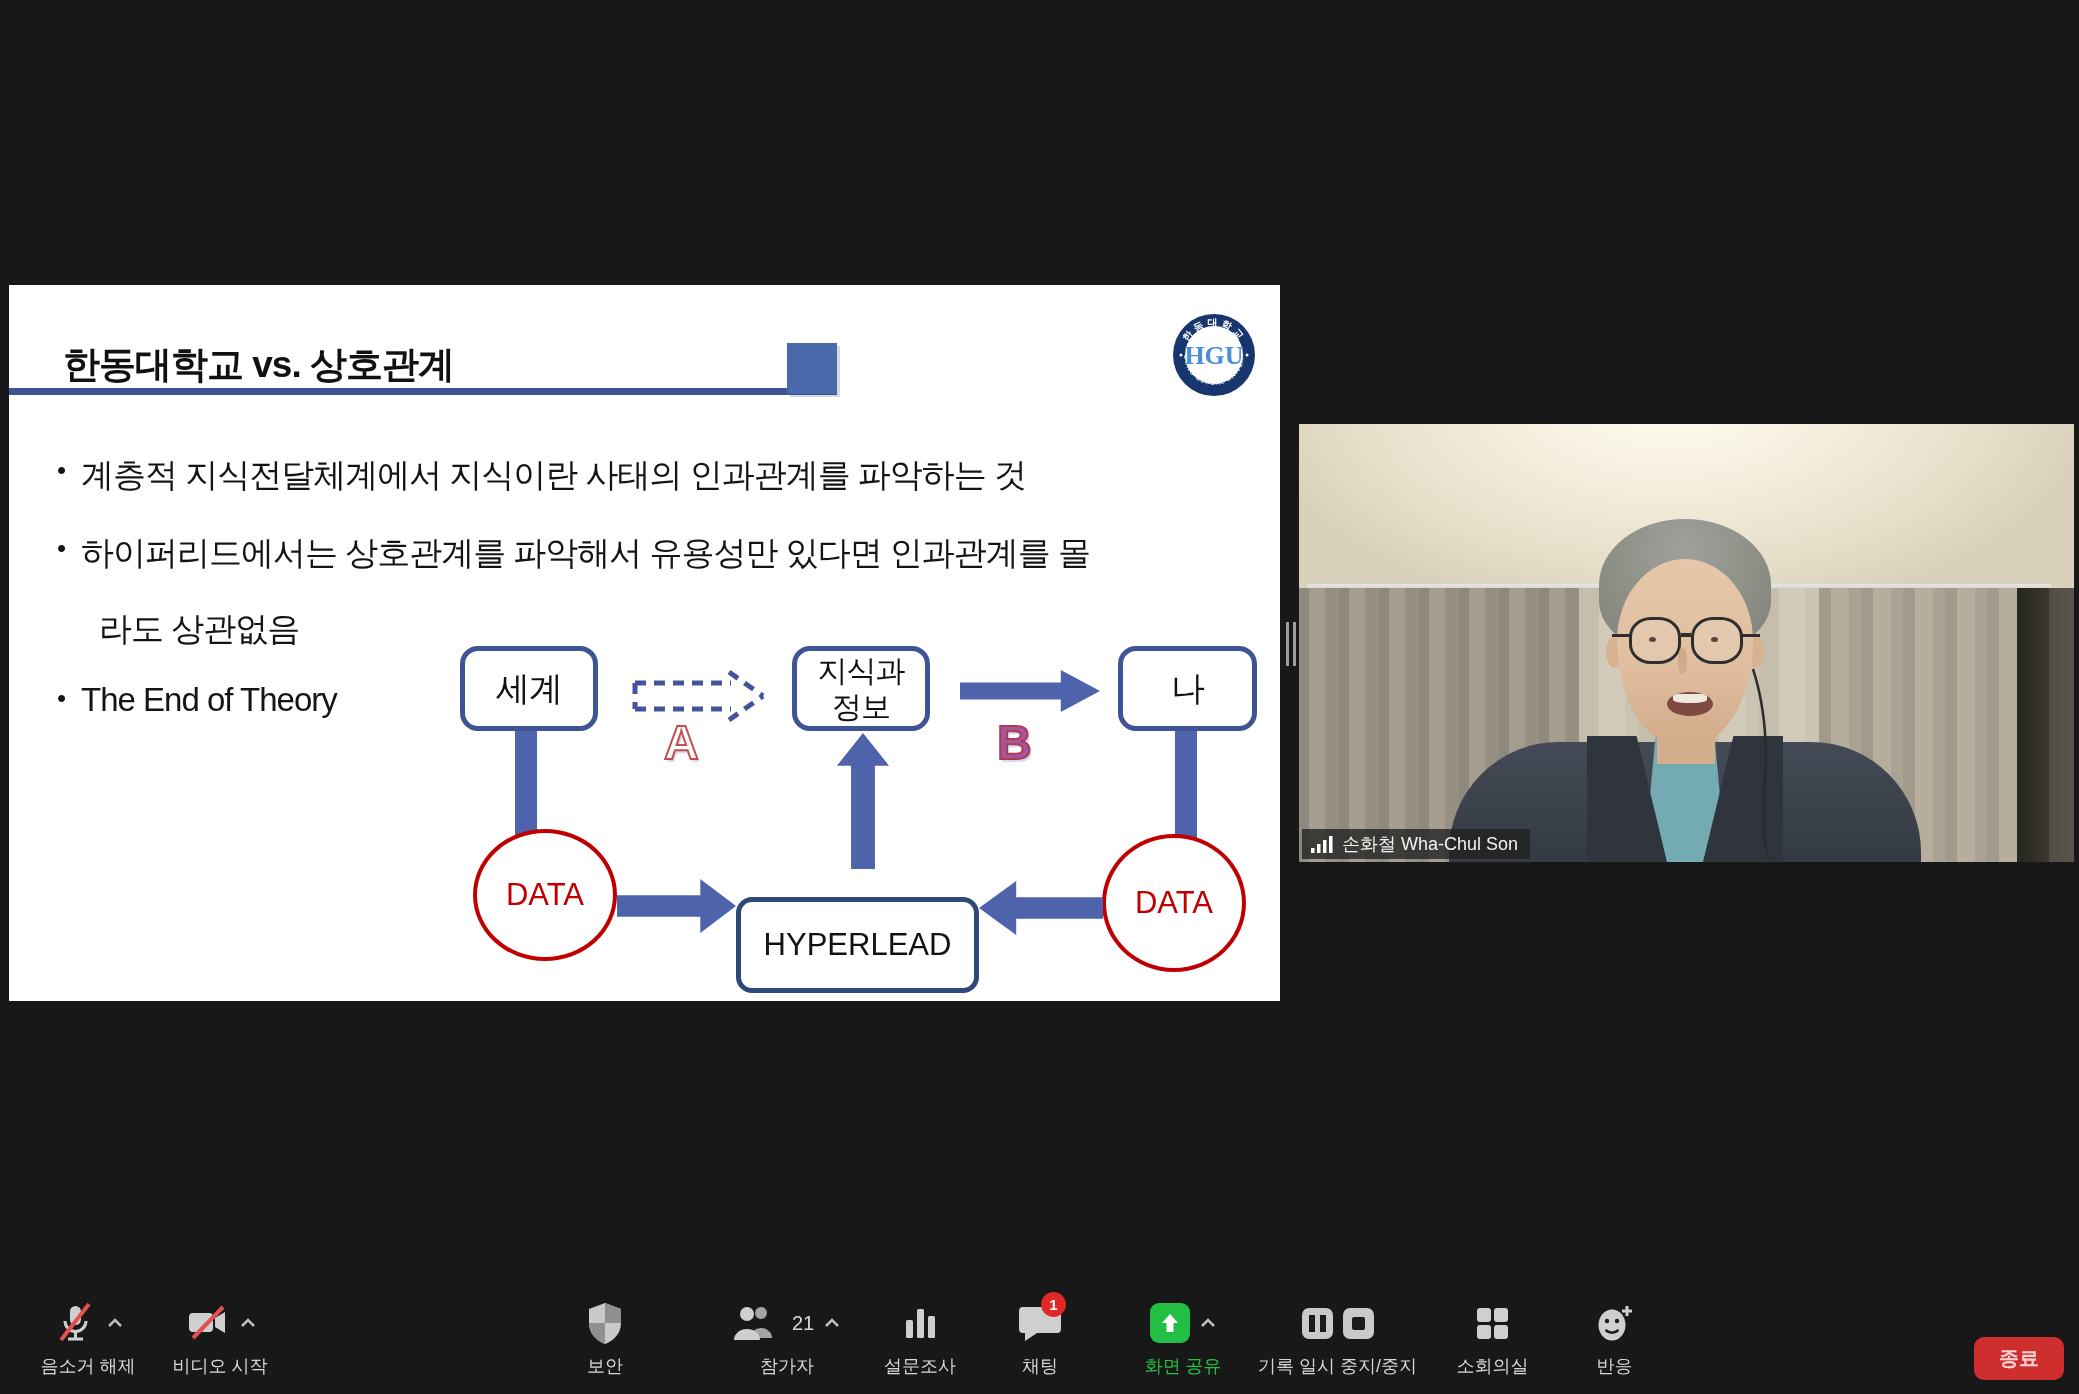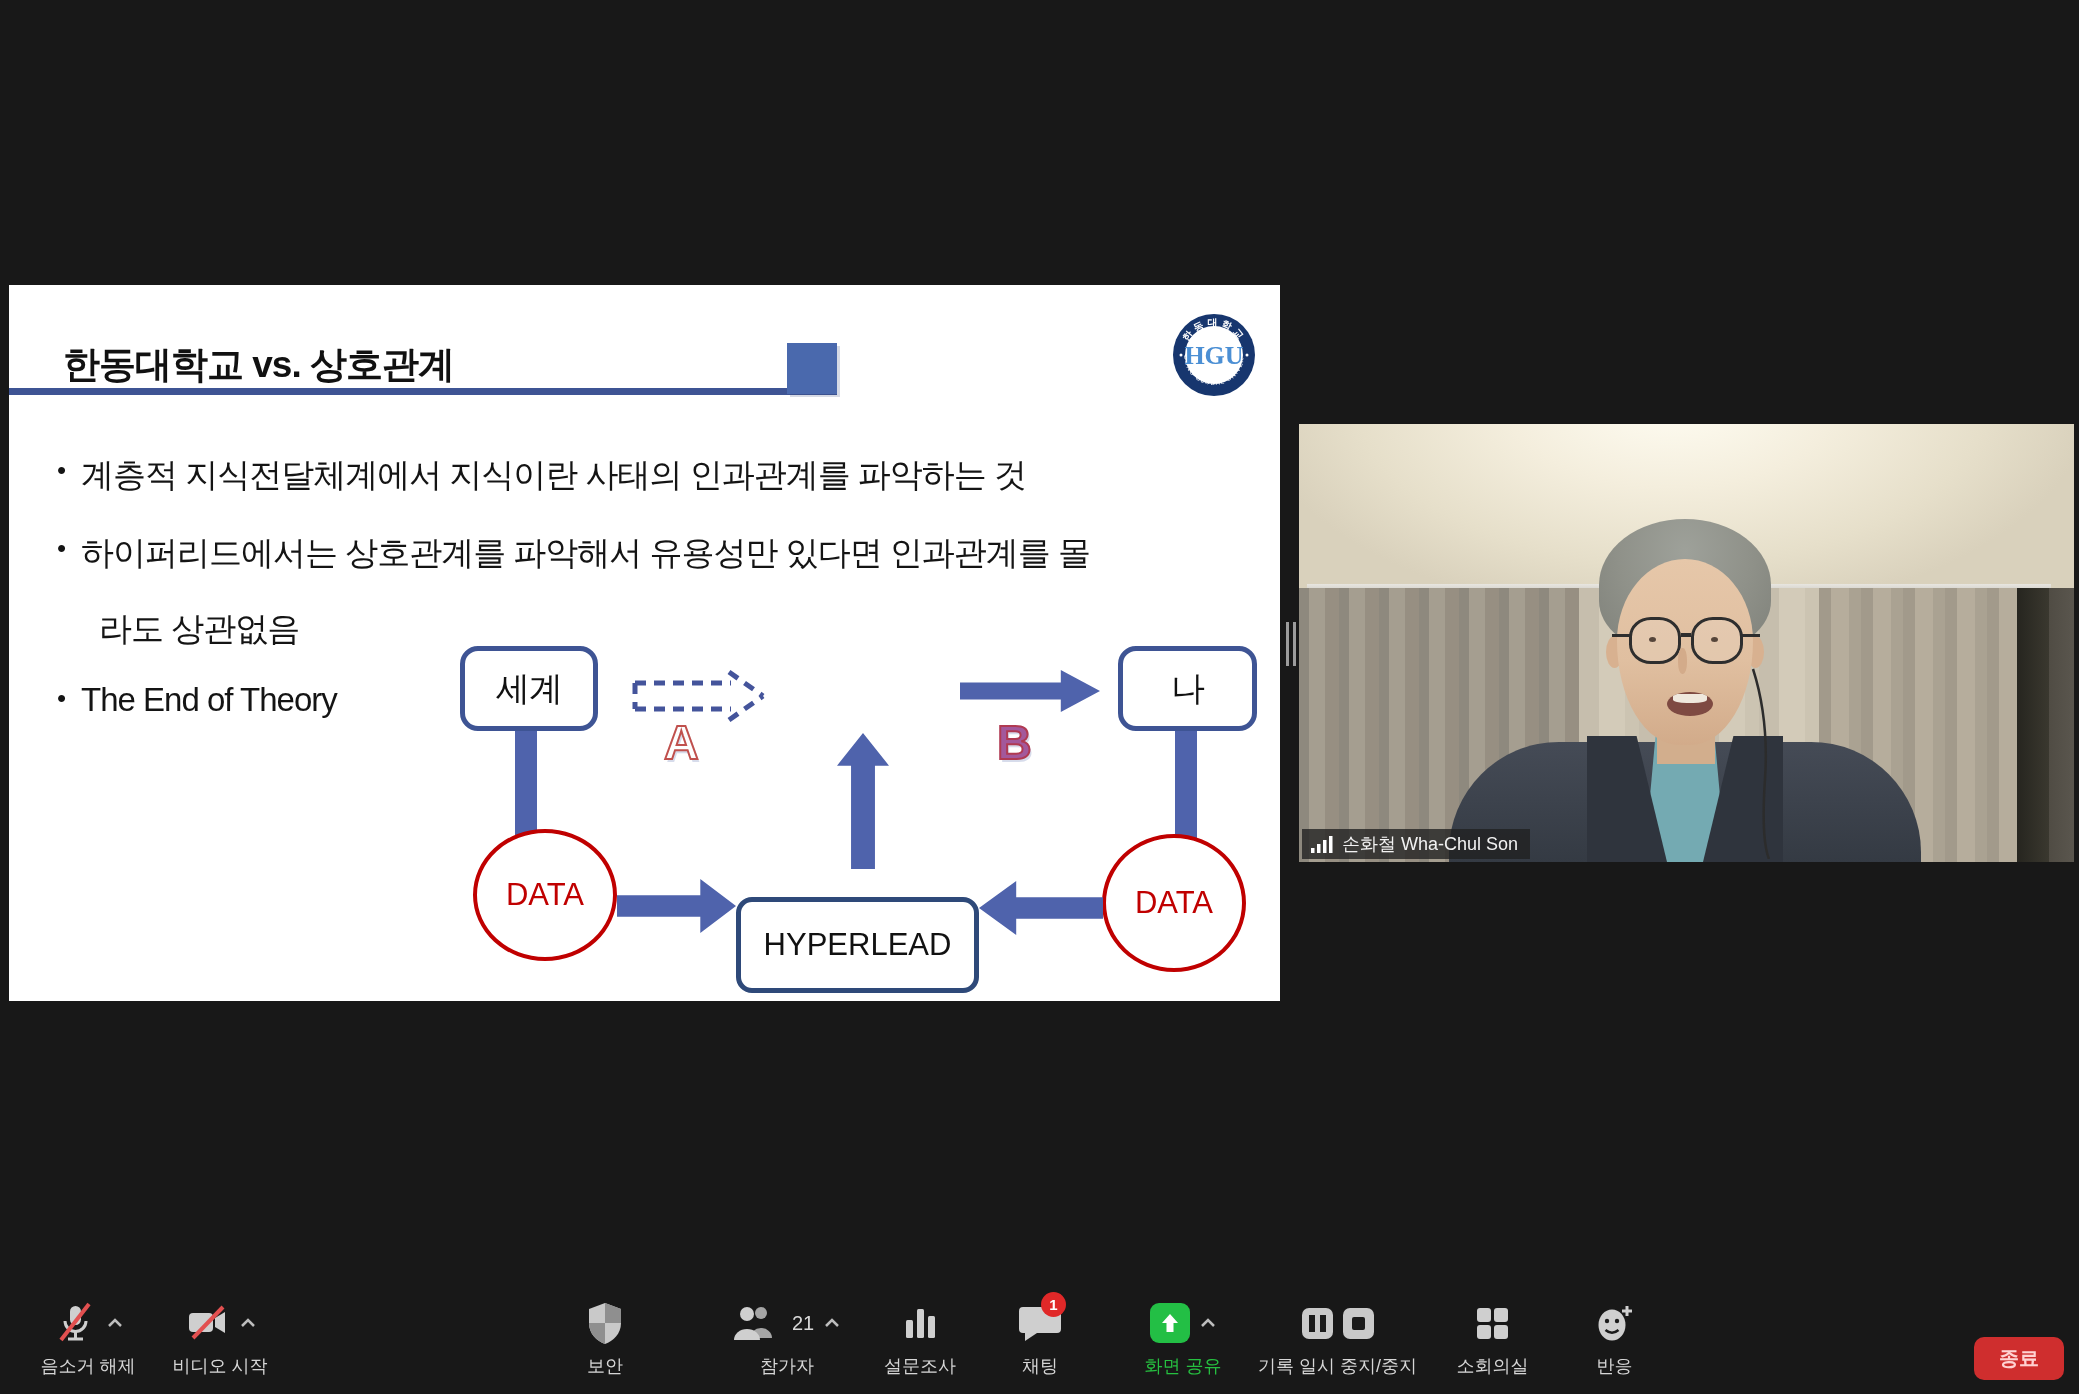--- a/index.html
+++ b/index.html
@@ -139,20 +139,24 @@
     <g stroke="#44549b" stroke-width="5" fill="none" stroke-dasharray="11 8">
       <line x1="6" y1="15" x2="102" y2="15"></line>
       <line x1="6" y1="15" x2="6" y2="41"></line>
       <line x1="6" y1="41" x2="102" y2="41"></line>
       <line x1="100" y1="4" x2="134" y2="28"></line>
       <line x1="100" y1="52" x2="134" y2="28"></line>
     </g>
   </svg>
   <div class="abs fancy-letter letter-a" style="left:655px; top:430px;">A</div>
 
+  <div class="abs dg-box" style="left:783px; top:361px; width:138px; height:85px; font-size:30px; line-height:36px; flex-direction:column;">
+    <span>지식과</span>
+    <span>정보</span>
+  </div>
 
   <div class="abs dg-arrow" style="left:951px; top:385px; width:140px; height:42px;
        clip-path:polygon(0 30%, 72% 30%, 72% 0, 100% 50%, 72% 100%, 72% 70%, 0 70%);"></div>
   <div class="abs fancy-letter letter-b" style="left:988px; top:430px;">B</div>
 
   <div class="abs dg-box" style="left:1109px; top:361px; width:139px; height:85px;">나</div>
 
   <div class="abs dg-bar" style="left:506px; top:446px; width:22px; height:112px;"></div>
   <div class="abs dg-bar" style="left:1166px; top:446px; width:22px; height:108px;"></div>
 
@@ -297,21 +301,21 @@
 <div class="abs tb-item" style="left:995px; width:90px;">
   <div class="tb-icon-row" style="position:relative;">
     <svg width="42" height="40" viewBox="0 0 42 40">
       <path d="M4 6 h34 a4 4 0 0 1 4 4 v18 a4 4 0 0 1 -4 4 h-20 l-12 8 v-8 h-2 a4 4 0 0 1 -4 -4 v-18 a4 4 0 0 1 4 -4 z" fill="#cfcfcf" transform="translate(0,-2)"></path>
     </svg>
     <div class="chat-badge">1</div>
   </div>
   <div class="tb-label">채팅</div>
 </div>
 
-<div class="abs tb-item" style="left:1118px; width:130px;">
+<div class="abs tb-item" style="left:1118px; width:130px;font-family:Liberation Serif, serif;">
   <div class="tb-icon-row">
     <div class="share-btn">
       <svg width="26" height="26" viewBox="0 0 26 26">
         <polygon points="13,4 21,13 16.5,13 16.5,22 9.5,22 9.5,13 5,13" fill="#ffffff"></polygon>
       </svg>
     </div>
     <svg width="16" height="10" viewBox="0 0 16 10">
       <polyline points="2,8 8,2 14,8" stroke="#bdbdbd" stroke-width="2.5" fill="none"></polyline>
     </svg>
   </div>

